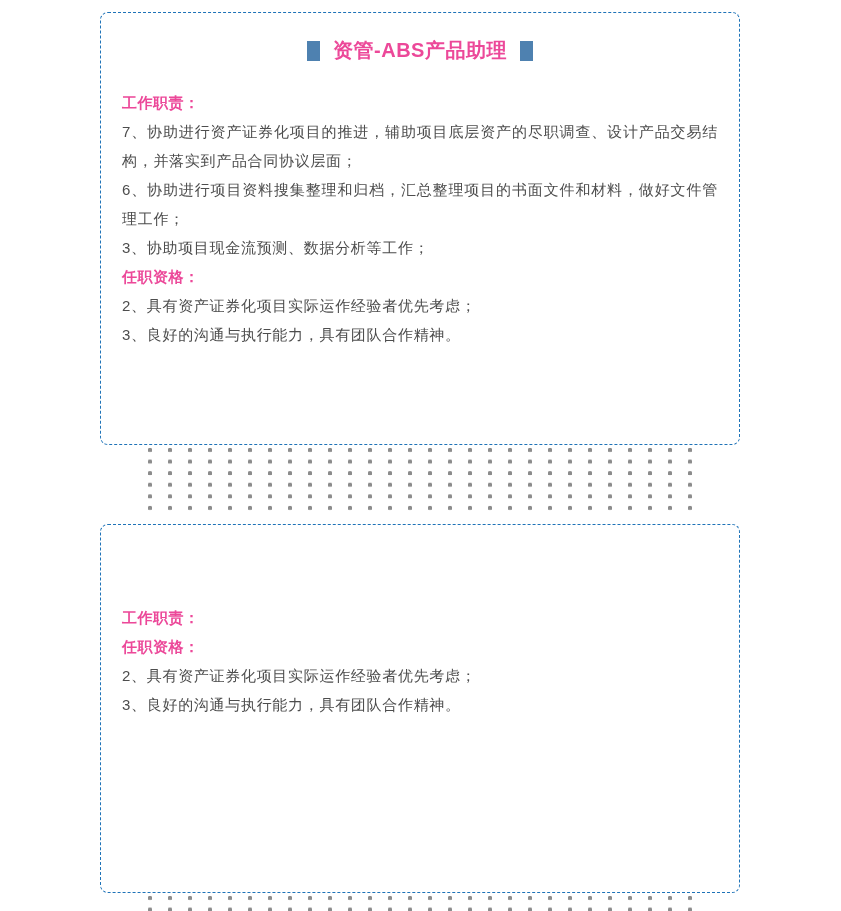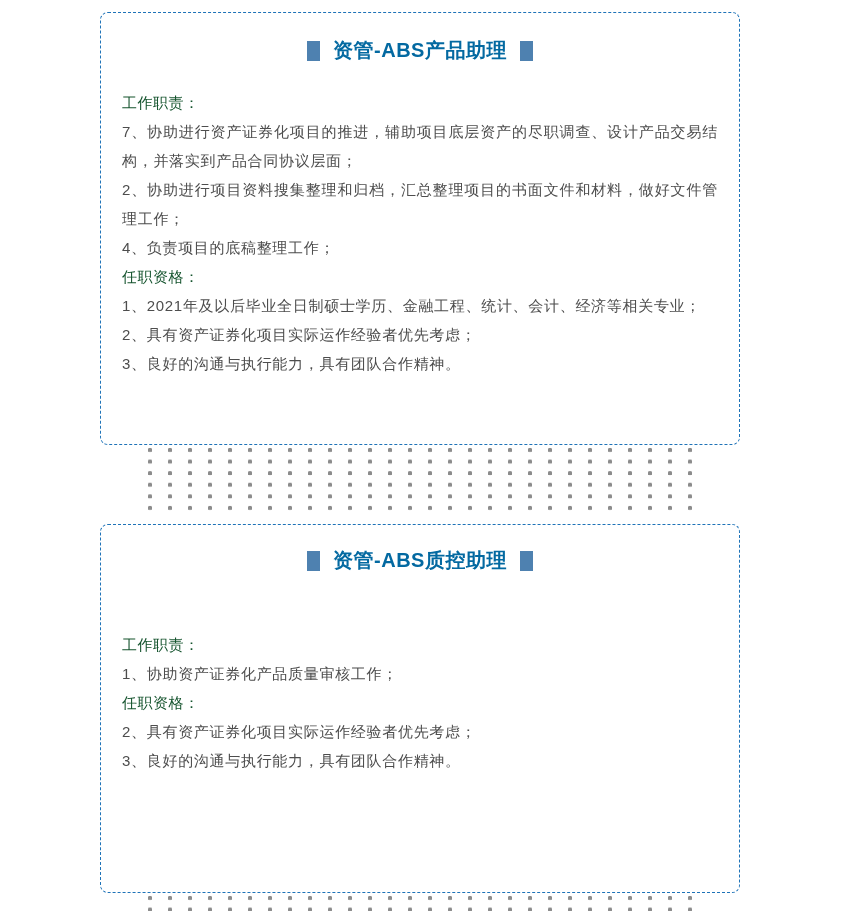--- a/index.html
+++ b/index.html
@@ -20,21 +20,21 @@
     border: 1px dashed #1e73b8;
     border-radius: 8px;
   }
   .card-1 { margin-top: 12px; height: 433px; padding-top: 24px; }
   .card-2 { margin-top: 9px;  height: 369px; padding-top: 22px; }
   .card-title {
     display: flex;
     justify-content: center;
     align-items: center;
     gap: 13px;
-    color: #0369a1;
+    color: #ec4899;
     font-size: 20px;
     font-weight: bold;
     letter-spacing: 0.5px;
   }
   .title-block {
     display: inline-block;
     width: 13px;
     height: 20px;
     background: #4e81b0;
   }
@@ -44,22 +44,22 @@
     color: #4d4d4d;
     font-size: 15px;
     line-height: 29px;
     letter-spacing: 0.7px;
     text-align: justify;
   }
   .card-1 .card-body { margin-top: 24px; }
   .card-2 .card-body { margin-top: 56px; }
   .card-body p { margin: 0; }
   .section-heading {
-    font-weight: normal;
-    color: #14532d;
+    font-weight: bold;
+    color: #ec4899;
     letter-spacing: 0.5px;
   }
   .dots-band {
     margin-left: 140px;
     width: 560px;
     background-image: radial-gradient(circle at 10px 3px, #8c8c8c 2px, rgba(140,140,140,0) 2.4px);
     background-size: 20px 11.6px;
     background-repeat: repeat;
   }
   .dots-middle { margin-top: 2px; height: 68px; }
@@ -72,40 +72,33 @@
 
   <section class="card card-1">
     <h2 class="card-title">
       <span class="title-block"></span>
       <span>资管-ABS产品助理</span>
       <span class="title-block"></span>
     </h2>
     <div class="card-body">
       <p class="section-heading">工作职责：</p>
       <p>7、协助进行资产证券化项目的推进，辅助项目底层资产的尽职调查、设计产品交易结构，并落实到产品合同协议层面；</p>
-      <p>2、协助进行项目资料搜集整理和归档，汇总整理项目的书面文件和材料，做好文件管理工作；</p>
-      <p>4、负责项目的底稿整理工作；</p>
+      <p>6、协助进行项目资料搜集整理和归档，汇总整理项目的书面文件和材料，做好文件管理工作；</p>
+      <p>3、协助项目现金流预测、数据分析等工作；</p>
       <p class="section-heading">任职资格：</p>
-      <p>1、2021年及以后毕业全日制硕士学历、金融工程、统计、会计、经济等相关专业；</p>
       <p>2、具有资产证券化项目实际运作经验者优先考虑；</p>
       <p>3、良好的沟通与执行能力，具有团队合作精神。</p>
     </div>
   </section>
 
   <div class="dots-band dots-middle"></div>
 
   <section class="card card-2">
-    <h2 class="card-title">
-      <span class="title-block"></span>
-      <span>资管-ABS质控助理</span>
-      <span class="title-block"></span>
-    </h2>
     <div class="card-body">
       <p class="section-heading">工作职责：</p>
-      <p>1、协助资产证券化产品质量审核工作；</p>
       <p class="section-heading">任职资格：</p>
       <p>2、具有资产证券化项目实际运作经验者优先考虑；</p>
       <p>3、良好的沟通与执行能力，具有团队合作精神。</p>
     </div>
   </section>
 
   <div class="dots-band dots-bottom"></div>
 
 </div>
 

